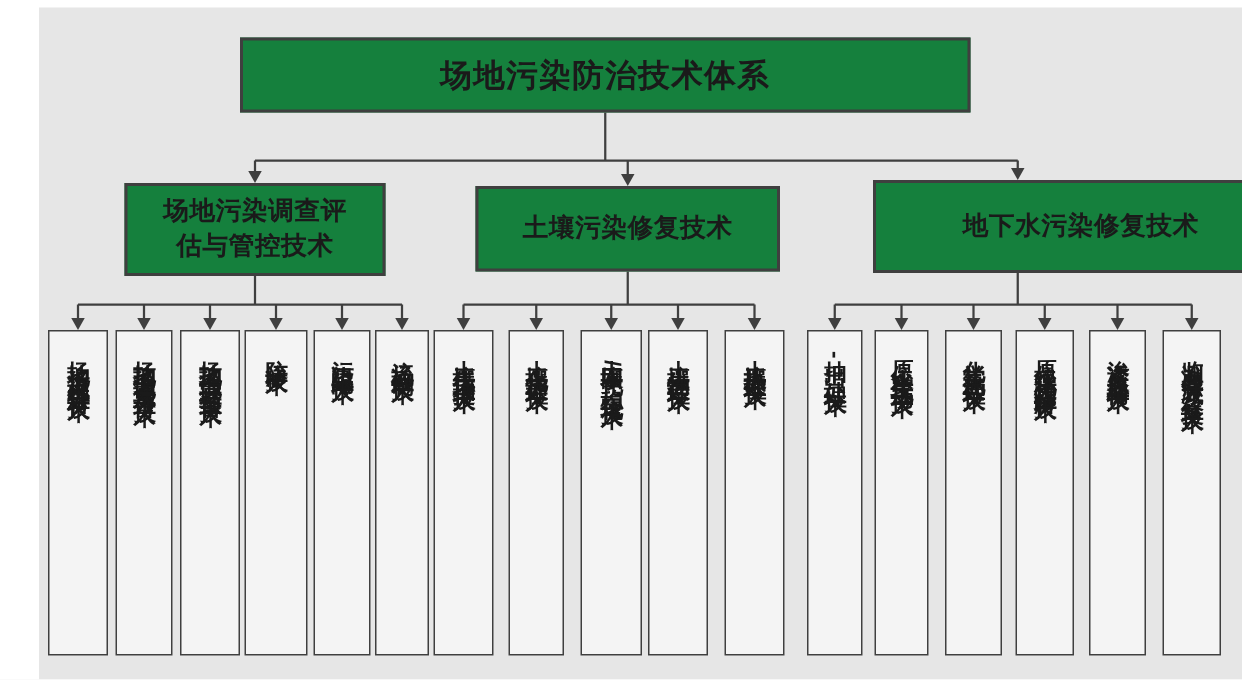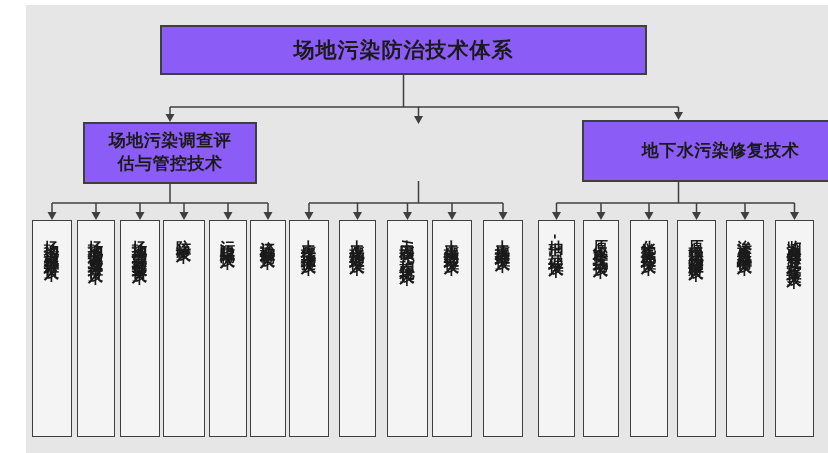--- a/index.html
+++ b/index.html
@@ -1,20 +1,20 @@
 <!DOCTYPE html>
 <html><head>
 <meta charset="utf-8">
 <style>
   html,body{margin:0;padding:0;background:#ffffff;}
   body{font-family:"Liberation Sans", sans-serif;}
   #stage{position:relative;width:828px;height:453px;background:#ffffff;overflow:hidden;}
   #panel{position:absolute;left:26px;top:5px;width:802px;height:448px;background:#e6e6e6;}
   #connectors{position:absolute;left:0;top:0;width:828px;height:453px;pointer-events:none;}
-  .node{position:absolute;box-sizing:border-box;background:#8b5cf6;border:2px solid #3f3f3f;
+  .node{position:absolute;box-sizing:border-box;background:#15803d;border:2px solid #3f3f3f;
         display:flex;align-items:center;justify-content:center;color:#1a1a1a;text-align:center;}
   .root-node{font-size:21px;font-weight:bold;letter-spacing:1px;}
   .branch-node{font-size:17px;font-weight:bold;line-height:1.35;letter-spacing:0.5px;}
   .branch-node .wrap{display:inline-block;max-width:132px;}
   .branch-node.wide .wrap{max-width:260px;}
   .leaf-node{background:#f4f4f4;border-width:1.5px;align-items:flex-start;padding-top:7px;}
   .leaf-node .vtext{writing-mode:vertical-rl;text-orientation:mixed;font-size:15px;font-weight:bold;
         letter-spacing:3px;line-height:1;color:#1a1a1a;}
 </style>
 </head>
@@ -75,20 +75,23 @@
     </svg>
 
   <div class="node root-node" style="left:160px;top:25px;width:487px;height:50px;">
     <span>场地污染防治技术体系</span>
   </div>
 
   <div class="node branch-node" style="left:83px;top:122px;width:174px;height:62px;">
     <span class="wrap">场地污染调查评估与管控技术</span>
   </div>
 
+  <div class="node branch-node wide" style="left:317px;top:124px;width:203px;height:57px;">
+    <span class="wrap">土壤污染修复技术</span>
+  </div>
 
   <div class="node branch-node wide" style="left:540px;top:120px;width:277px;height:62px;margin-left:42px;">
     <span class="wrap">地下水污染修复技术</span>
   </div>
 
   <div id="leafHost">
       <div class="node leaf-node" style="left: 32px; top: 220px; width: 40px; height: 217px;">
     <span class="vtext">场地污染机理分析技术</span>
   </div>
       <div class="node leaf-node" style="left: 77px; top: 220px; width: 38px; height: 217px;">

